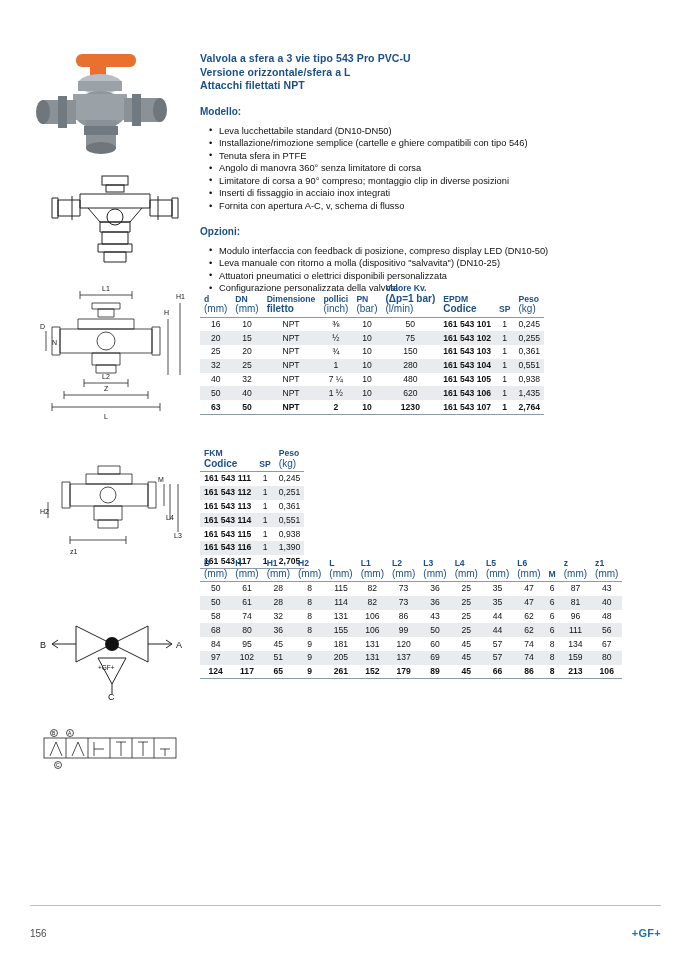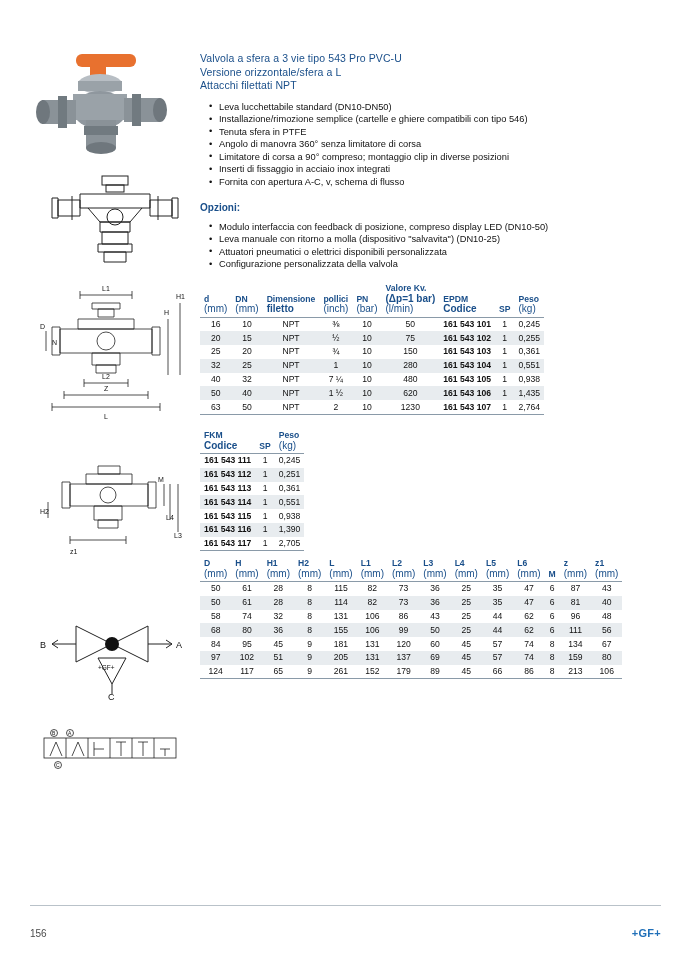--- a/index.html
+++ b/index.html
@@ -17,21 +17,21 @@
   }
   .right-col {
     position: absolute;
     left: 200px; top: 52px;
     width: 460px;
   }
 
   
   .title-block {
     color: #1a4f8a;
-    font-weight: normal;
+    font-weight: bold;
     font-size: 10.5px;
     line-height: 13.5px;
     letter-spacing: 0.1px;
   }
   .section-head {
     color: #1a4f8a;
     font-weight: bold;
     font-size: 10px;
     margin-top: 13px;
     margin-bottom: 3px;
@@ -85,24 +85,25 @@
   table.spec thead tr.headrow th {
     border-bottom: 1px solid #8a9aa8;
     padding-bottom: 2px;
   }
   table.spec tbody tr.alt td {
     background: #e8ecef;
   }
   table.spec td.code { font-weight: bold; }
   table.spec tbody tr:last-child td {
     border-bottom: 1px solid #8a9aa8;
+    font-weight: bold;
   }
 
   .tbl1 { position: absolute; left: 200px; top: 283px; }
-  .tbl2 { position: absolute; left: 200px; top: 430px; }
+  .tbl2 { position: absolute; left: 200px; top: 448px; }
   .tbl3 { position: absolute; left: 200px; top: 558px; }
 
   
   .draw { position: absolute; }
   .cap { font-size: 7px; fill: #111; }
 
   
   .footer-rule {
     position: absolute;
     left: 30px; top: 905px;
@@ -300,20 +301,21 @@
   </svg>
 
   <div class="right-col">
 
     <div class="title-block">
       <div>Valvola a sfera a 3 vie tipo 543 Pro PVC-U</div>
       <div>Versione orizzontale/sfera a L</div>
       <div>Attacchi filettati NPT</div>
     </div>
 
+    <div class="section-head">Modello:</div>
     <ul class="features">
       <li>Leva lucchettabile standard (DN10-DN50)</li>
       <li>Installazione/rimozione semplice (cartelle e ghiere compatibili con tipo 546)</li>
       <li>Tenuta sfera in PTFE</li>
       <li>Angolo di manovra 360° senza limitatore di corsa</li>
       <li>Limitatore di corsa a 90° compreso; montaggio clip in diverse posizioni</li>
       <li>Inserti di fissaggio in acciaio inox integrati</li>
       <li>Fornita con apertura A-C, v, schema di flusso</li>
     </ul>
 

